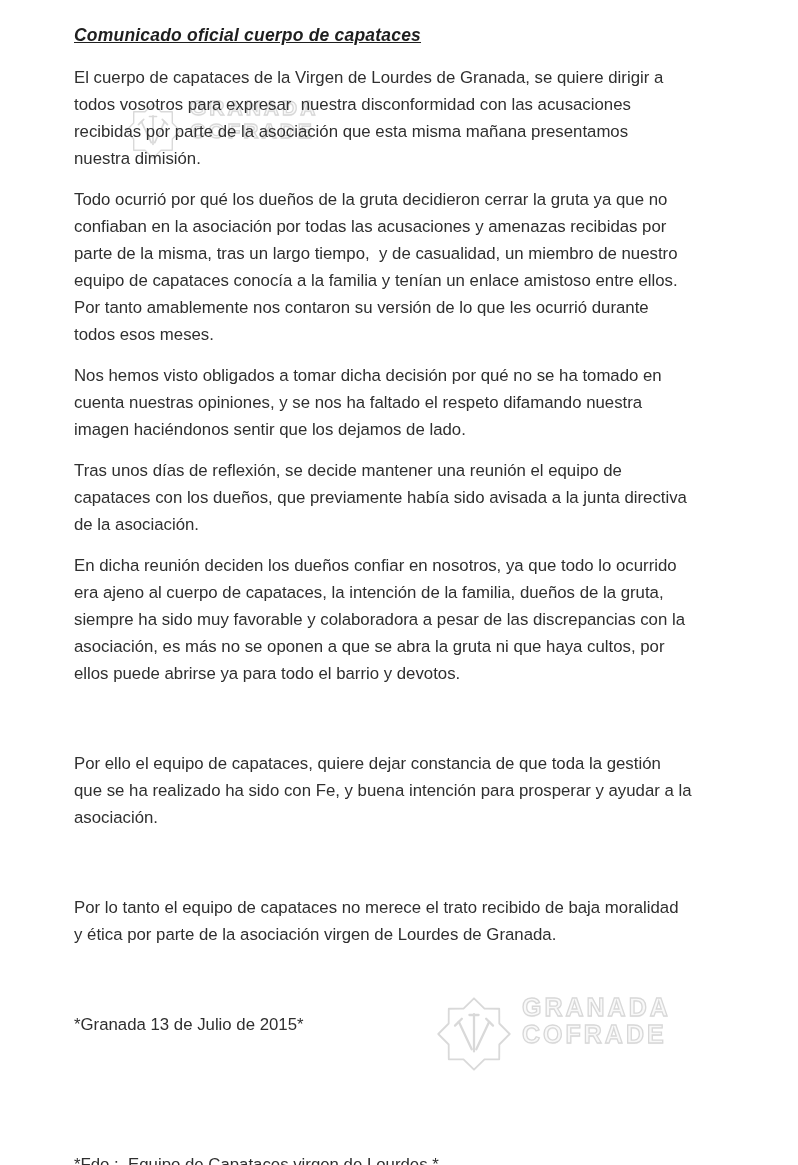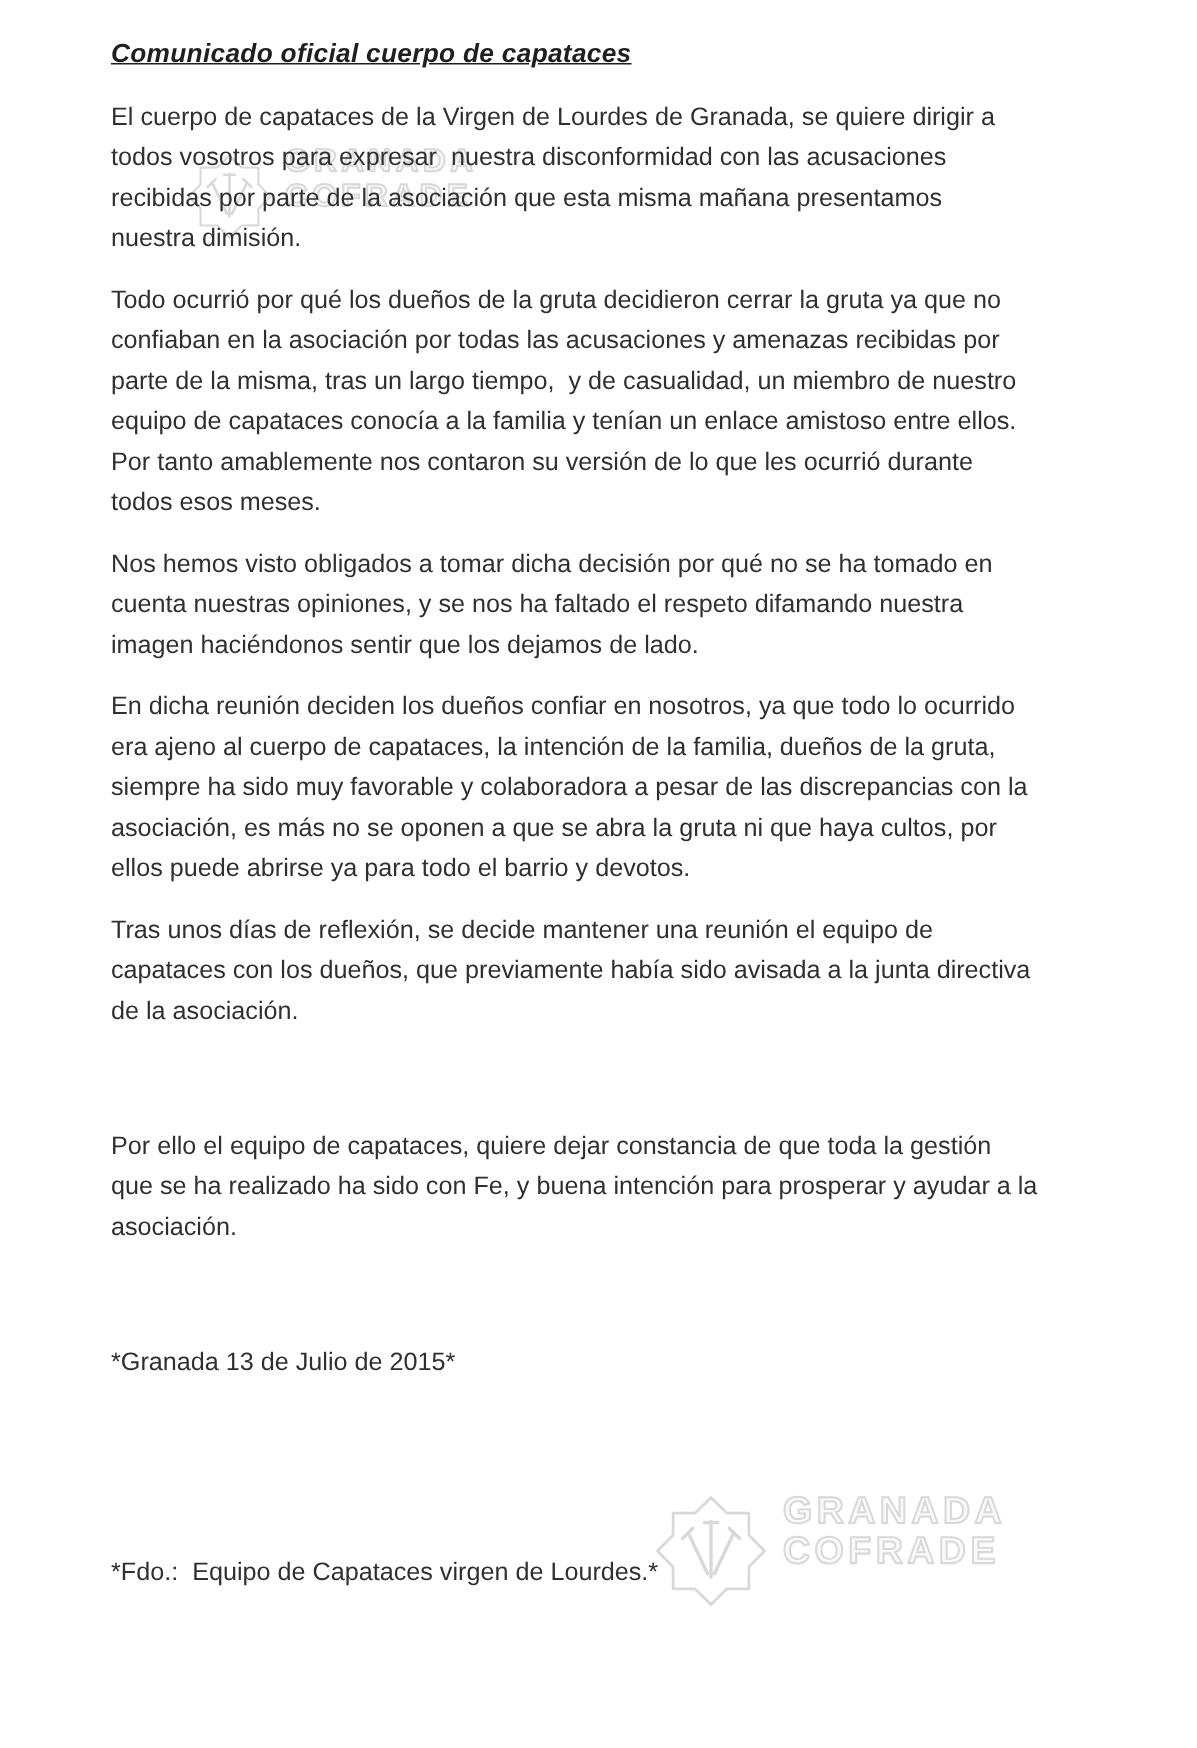--- a/index.html
+++ b/index.html
@@ -116,29 +116,31 @@
 nuestra dimisión.</p>
     <p class="para">Todo ocurrió por qué los dueños de la gruta decidieron cerrar la gruta ya que no
 confiaban en la asociación por todas las acusaciones y amenazas recibidas por
 parte de la misma, tras un largo tiempo,  y de casualidad, un miembro de nuestro
 equipo de capataces conocía a la familia y tenían un enlace amistoso entre ellos.
 Por tanto amablemente nos contaron su versión de lo que les ocurrió durante
 todos esos meses.</p>
     <p class="para">Nos hemos visto obligados a tomar dicha decisión por qué no se ha tomado en
 cuenta nuestras opiniones, y se nos ha faltado el respeto difamando nuestra
 imagen haciéndonos sentir que los dejamos de lado.</p>
+    <p class="para">Tras unos días de reflexión, se decide mantener una reunión el equipo de
+capataces con los dueños, que previamente había sido avisada a la junta directiva
+de la asociación.</p>
     <p class="para">En dicha reunión deciden los dueños confiar en nosotros, ya que todo lo ocurrido
 era ajeno al cuerpo de capataces, la intención de la familia, dueños de la gruta,
 siempre ha sido muy favorable y colaboradora a pesar de las discrepancias con la
 asociación, es más no se oponen a que se abra la gruta ni que haya cultos, por
 ellos puede abrirse ya para todo el barrio y devotos.</p>
-    <p class="para">Tras unos días de reflexión, se decide mantener una reunión el equipo de
-capataces con los dueños, que previamente había sido avisada a la junta directiva
-de la asociación.</p>
     <p class="para gap-before">Por ello el equipo de capataces, quiere dejar constancia de que toda la gestión
 que se ha realizado ha sido con Fe, y buena intención para prosperar y ayudar a la
 asociación.</p>
+    <p class="para gap-before">Por lo tanto el equipo de capataces no merece el trato recibido de baja moralidad
+y ética por parte de la asociación virgen de Lourdes de Granada.</p>
 
     <p class="date-line gap-before">*Granada 13 de Julio de 2015*</p>
     <p class="signature-line">*Fdo.:  Equipo de Capataces virgen de Lourdes.*</p>
   </div>
 
 </div>
 
 </body></html>

